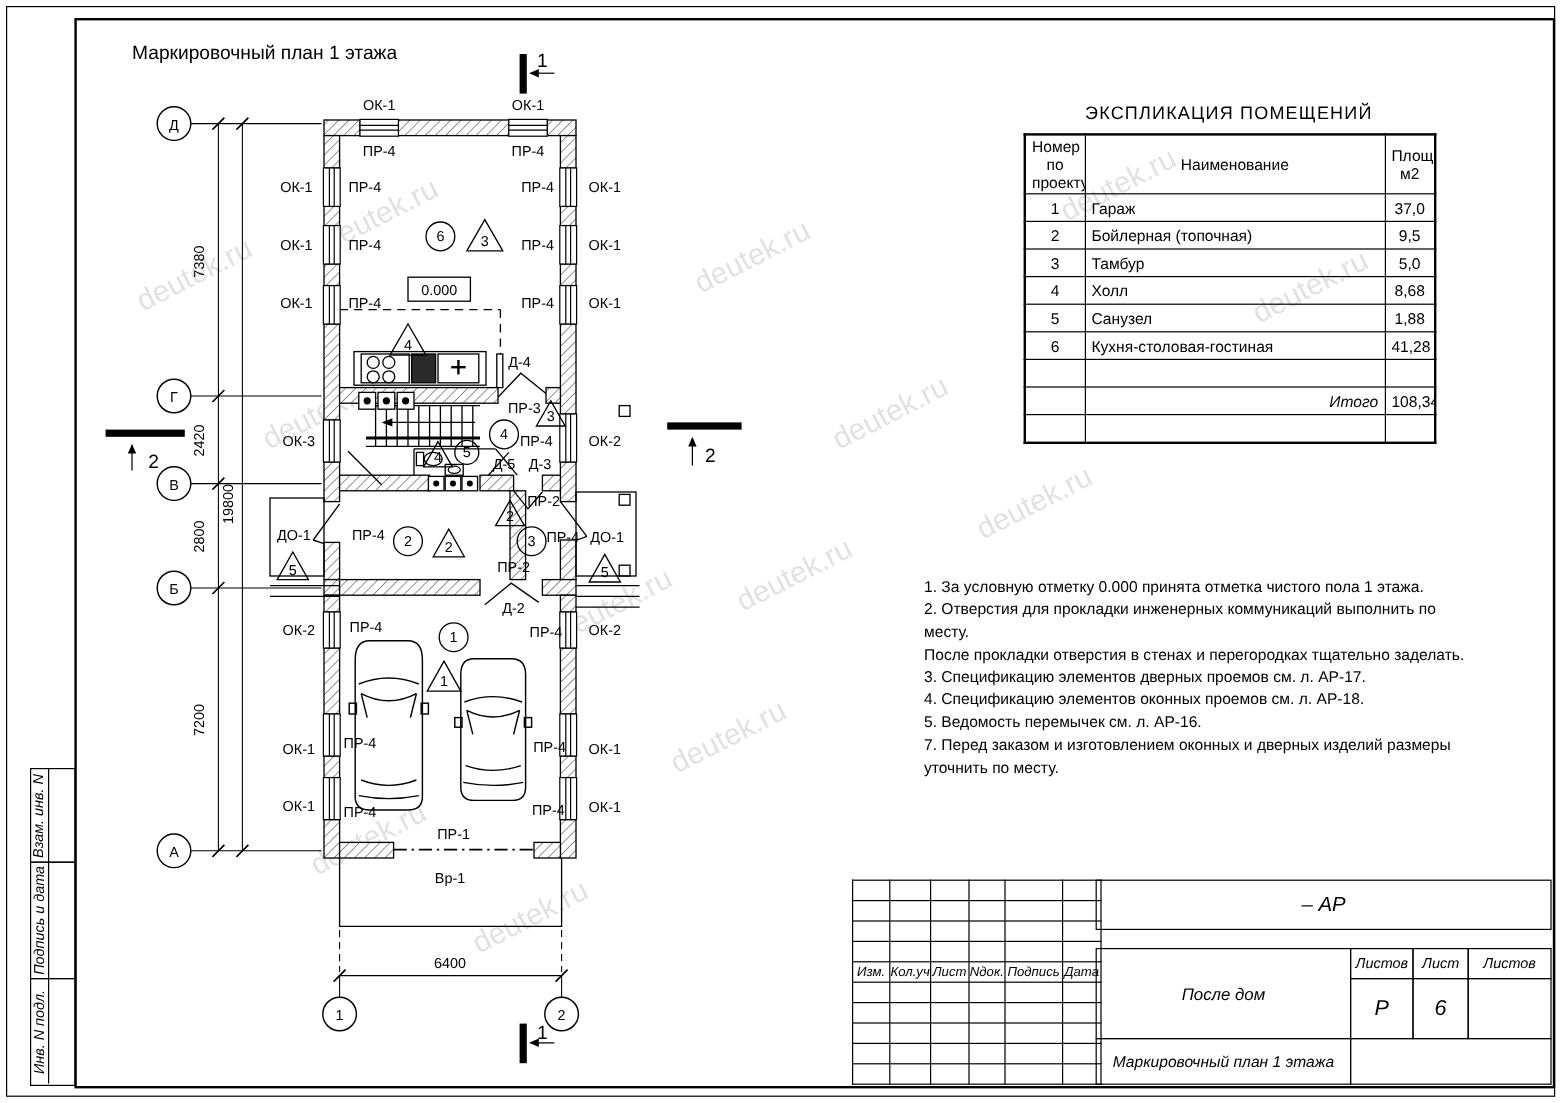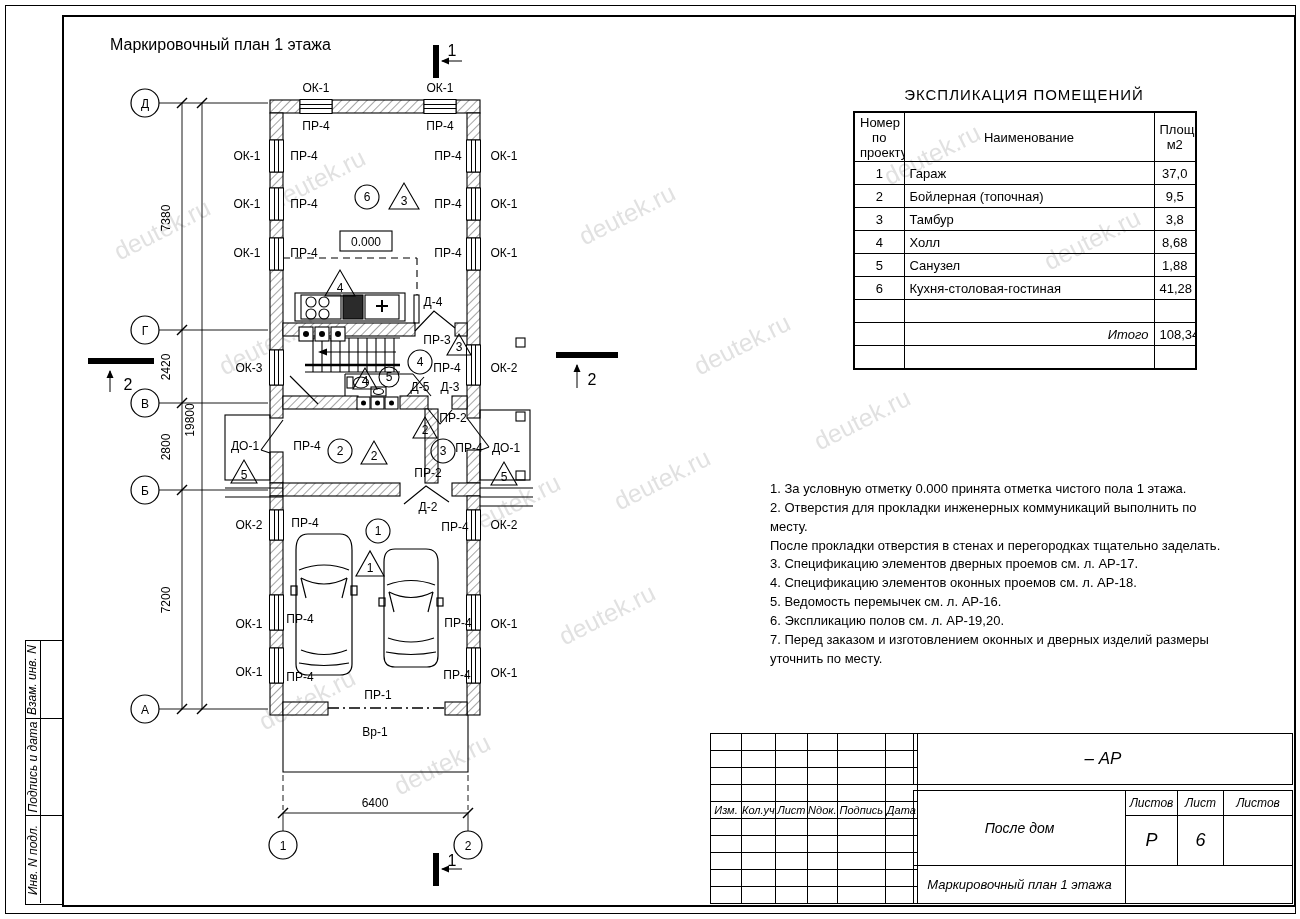--- a/index.html
+++ b/index.html
@@ -433,21 +433,21 @@
         <td class="c">37,0</td>
       </tr>
       <tr>
         <td class="c">2</td>
         <td>Бойлерная (топочная)</td>
         <td class="c">9,5</td>
       </tr>
       <tr>
         <td class="c">3</td>
         <td>Тамбур</td>
-        <td class="c">3,8</td>
+        <td class="c">5,0</td>
       </tr>
       <tr>
         <td class="c">4</td>
         <td>Холл</td>
         <td class="c">8,68</td>
       </tr>
       <tr>
         <td class="c">5</td>
         <td>Санузел</td>
         <td class="c">1,88</td>
@@ -476,21 +476,20 @@
       </table>
   </div>
 
   <div class="abs" id="notes">
     <div>1. За условную отметку 0.000 принята отметка чистого пола 1 этажа.</div>
     <div>2. Отверстия для прокладки инженерных коммуникаций выполнить по месту.</div>
     <div>После прокладки  отверстия в стенах и перегородках тщательно заделать.</div>
     <div>3. Спецификацию элементов дверных проемов см. л. АР-17.</div>
     <div>4. Спецификацию элементов оконных проемов см. л. АР-18.</div>
     <div>5. Ведомость перемычек см. л. АР-16.</div>
-    <div>6. Экспликацию полов см. л. АР-19,20.</div>
     <div>7. Перед заказом и изготовлением оконных и дверных изделий размеры</div>
     <div>уточнить по месту.</div>
   </div>
 
   <div class="abs sidebox" style="left:25px;top:640px;width:36px;height:77px"></div>
   <div class="abs sidebox" style="left:25px;top:718px;width:36px;height:96px"></div>
   <div class="abs sidebox" style="left:25px;top:815px;width:36px;height:88px"></div>
   <div class="abs" style="left:40px;top:640px;height:263px;border-left:1px solid #000"></div>
   <div class="vlabel" style="left:-7px;top:673px;width:78px">Взам. инв. N</div>
   <div class="vlabel" style="left:-16px;top:760px;width:97px">Подпись и дата</div>
@@ -584,21 +583,21 @@
             <td></td>
             <td></td>
             <td></td>
             <td></td>
             <td></td>
           </tr>
     </tbody>
       </table>
   </div>
 
-  <div class="tb-cell" style="left:913px;top:733px;width:380px;height:52px;font-size:17px">– АР</div>
+  <div class="tb-cell" style="left:913px;top:733px;width:380px;height:42px;font-size:17px">– АР</div>
   <div class="tb-cell" style="left:913px;top:790px;width:213px;height:76px;font-size:14px">После дом</div>
   <div class="tb-cell" style="left:1125px;top:790px;width:53px;height:26px;font-size:12px">Листов</div>
   <div class="tb-cell" style="left:1177px;top:790px;width:47px;height:26px;font-size:12px">Лист</div>
   <div class="tb-cell" style="left:1223px;top:790px;width:70px;height:26px;font-size:12px">Листов</div>
   <div class="tb-cell" style="left:1125px;top:815px;width:53px;height:51px;font-size:18px">Р</div>
   <div class="tb-cell" style="left:1177px;top:815px;width:47px;height:51px;font-size:18px">6</div>
   <div class="tb-cell" style="left:1223px;top:815px;width:70px;height:51px;font-size:18px"></div>
   <div class="tb-cell" style="left:913px;top:865px;width:213px;height:39px;font-size:13px">Маркировочный план 1 этажа</div>
   <div class="tb-cell" style="left:1125px;top:865px;width:168px;height:39px"></div>
 

